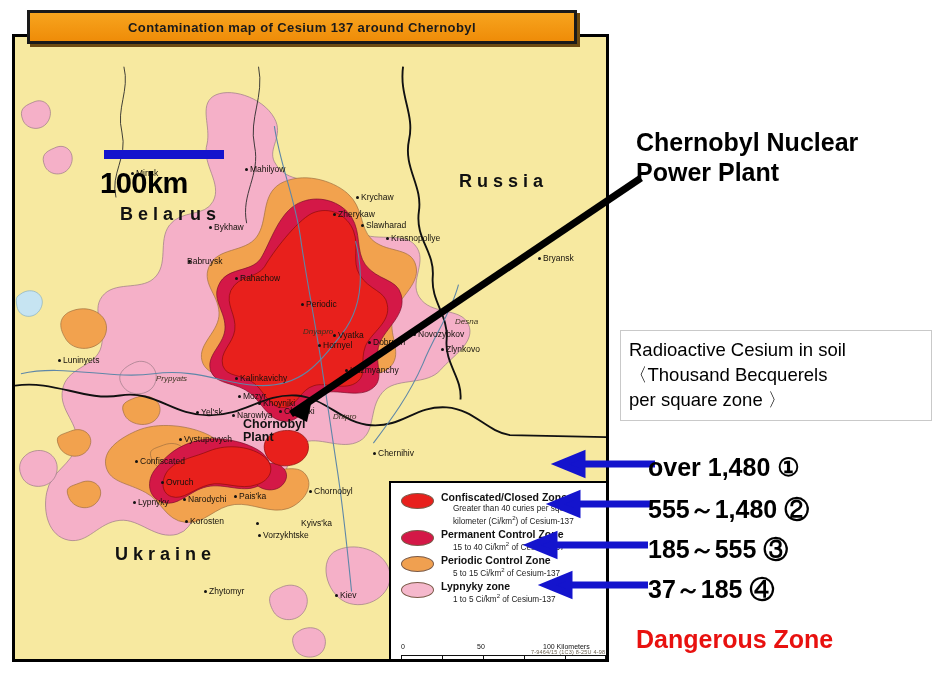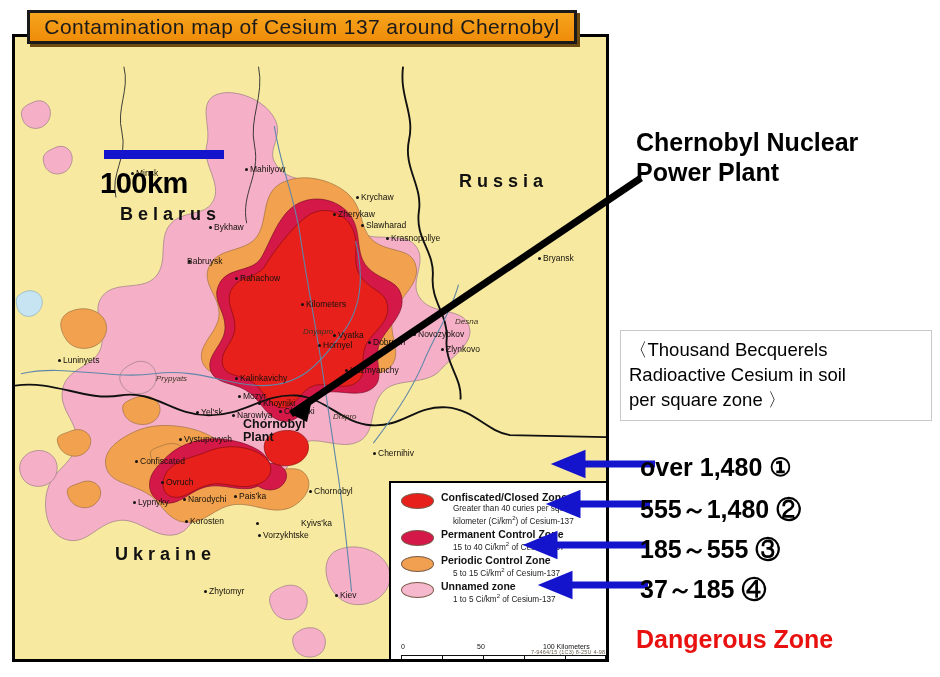--- a/index.html
+++ b/index.html
@@ -10,21 +10,21 @@
   #map-frame{position:absolute;left:12px;top:34px;width:597px;height:628px;
              border:3px solid #000;background:#f7e9a0;box-sizing:border-box;overflow:hidden;}
   #map-canvas{position:absolute;left:0;top:0;width:100%;height:100%;}
 
   
   #title-banner{position:absolute;left:27px;top:10px;width:550px;height:34px;
      background:linear-gradient(#f7a41e,#ef8c08);
      border:3px solid #1a1a1a;box-sizing:border-box;
      box-shadow:3px 3px 0 #6d4a10;
      display:flex;align-items:center;justify-content:center;z-index:40;}
-  #title-banner span{font-size:21px;font-weight:normal;color:#1a1a1a;
+  #title-banner span{font-size:13px;font-weight:bold;color:#1a1a1a;
      letter-spacing:.4px;white-space:nowrap;}
 
   
   #scalebar-100km{position:absolute;left:89px;top:113px;width:120px;height:9px;
      background:#1414cd;z-index:30;}
   #scalebar-100km-label{position:absolute;left:85px;top:130px;z-index:30;
      font-size:29px;font-weight:bold;color:#000;letter-spacing:-.5px;}
 
   
   .country-label{position:absolute;z-index:28;font-size:18px;font-weight:bold;
@@ -52,21 +52,21 @@
      font-size:25px;font-weight:bold;color:#000;line-height:1.18;}
   #soil-note{position:absolute;left:620px;top:330px;width:312px;z-index:35;
      border:1px solid #c9c9c9;background:#fff;padding:6px 8px 8px 8px;
      box-sizing:border-box;font-size:18.5px;color:#000;line-height:1.36;}
   #danger-text{position:absolute;left:636px;top:625px;z-index:35;
      font-size:25px;font-weight:bold;color:#e8110f;}
 
   
   #value-list{position:absolute;left:618px;top:452px;width:320px;z-index:35;}
   .value-row{position:relative;height:40px;}
-  .value-row span{position:absolute;left:22px;top:1px;font-size:25px;
+  .value-row span{position:absolute;left:30px;top:1px;font-size:25px;
      font-weight:bold;color:#000;white-space:nowrap;}
 
   
   #arrows-svg{position:absolute;left:0;top:0;width:940px;height:677px;z-index:34;
      pointer-events:none;}
 
   
   #legend-box{position:absolute;left:374px;top:444px;width:228px;height:214px;
      background:#ffffff;border:2px solid #000;box-sizing:border-box;z-index:32;
      padding:8px 6px 4px 6px;}
@@ -211,21 +211,21 @@
       <div class="city-label" style="left: 225px; top: 236px;">Rahachow</div>
       <div class="city-dot" style="left: 341px; top: 159px;"></div>
       <div class="city-label" style="left: 346px; top: 155px;">Krychaw</div>
       <div class="city-dot" style="left: 318px; top: 176px;"></div>
       <div class="city-label" style="left: 323px; top: 172px;">Zherykaw</div>
       <div class="city-dot" style="left: 346px; top: 187px;"></div>
       <div class="city-label" style="left: 351px; top: 183px;">Slawharad</div>
       <div class="city-dot" style="left: 371px; top: 200px;"></div>
       <div class="city-label" style="left: 376px; top: 196px;">Krasnopollye</div>
       <div class="city-dot" style="left: 286px; top: 266px;"></div>
-      <div class="city-label" style="left: 291px; top: 262px;">Kilometers</div>
+      <div class="city-label" style="left: 291px; top: 262px;">Periodic</div>
       <div class="city-dot" style="left: 318px; top: 297px;"></div>
       <div class="city-label" style="left: 323px; top: 293px;">Vyatka</div>
       <div class="city-dot" style="left: 303px; top: 307px;"></div>
       <div class="city-label" style="left: 308px; top: 303px;">Hornyel</div>
       <div class="city-dot" style="left: 353px; top: 304px;"></div>
       <div class="city-label" style="left: 358px; top: 300px;">Dobrush</div>
       <div class="city-dot" style="left: 398px; top: 296px;"></div>
       <div class="city-label" style="left: 403px; top: 292px;">Novozybkov</div>
       <div class="city-dot" style="left: 426px; top: 311px;"></div>
       <div class="city-label" style="left: 431px; top: 307px;">Zlynkovo</div>
@@ -295,21 +295,21 @@
           <div class="legend-title">Permanent Control Zone</div>
           <div class="legend-desc"><span>15 to 40 Ci/km</span><sup>2</sup><span> of Cesium-137</span></div>
         </div>
         <div class="legend-entry">
           <div class="legend-swatch" style="background: rgb(240, 160, 80);"></div>
           <div class="legend-title">Periodic Control Zone</div>
           <div class="legend-desc"><span>5 to 15 Ci/km</span><sup>2</sup><span> of Cesium-137</span></div>
         </div>
         <div class="legend-entry">
           <div class="legend-swatch" style="background: rgb(245, 184, 204);"></div>
-          <div class="legend-title">Unnamed zone</div>
+          <div class="legend-title">Lypnyky zone</div>
           <div class="legend-desc"><span>1 to  5 Ci/km</span><sup>2</sup><span> of Cesium-137</span></div>
         </div>
       </div>
 
     <div id="legend-scale">
       <div class="scale-nums">
         <b style="left:0">0</b>
         <b style="left:76px">50</b>
         <b style="left:142px">100 Kilometers</b>
       </div>
@@ -334,22 +334,22 @@
   <line x1="641" y1="178" x2="291" y2="414" stroke="#000" stroke-width="7"></line>
   <polygon points="291,414 311,404 307,422" fill="#000"></polygon>
 </svg>
 
 <div id="plant-callout">
   <div>Chernobyl Nuclear</div>
   <div>Power Plant</div>
 </div>
 
 <div id="soil-note">
+  <div>Radioactive Cesium in soil</div>
   <div>〈Thousand Becquerels</div>
-  <div>Radioactive Cesium in soil</div>
   <div>per square zone 〉</div>
 </div>
 
 <svg id="arrows-svg">
   <g stroke="#1414cd" stroke-width="7" fill="#1414cd">
     <line x1="655" y1="464" x2="574" y2="464"></line>
       <polygon points="560,464 582,455 582,473"></polygon>
     <line x1="650" y1="504" x2="569" y2="504"></line>
       <polygon points="555,504 577,495 577,513"></polygon>
     <line x1="648" y1="545" x2="546" y2="545"></line>

